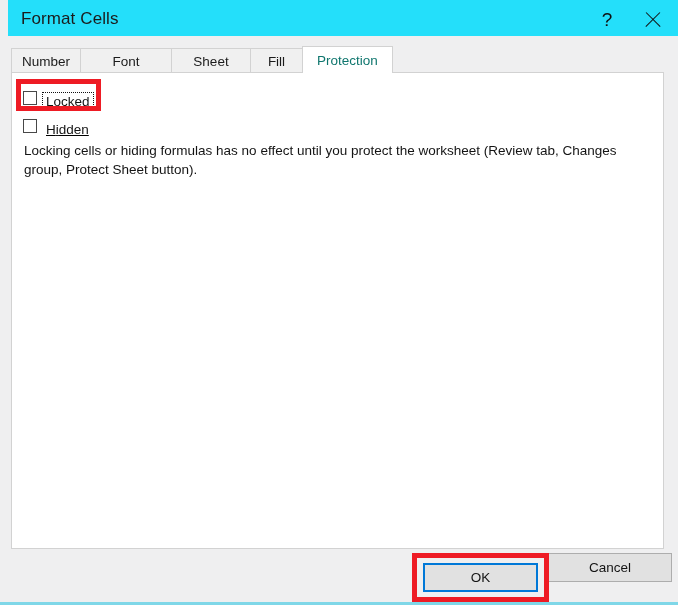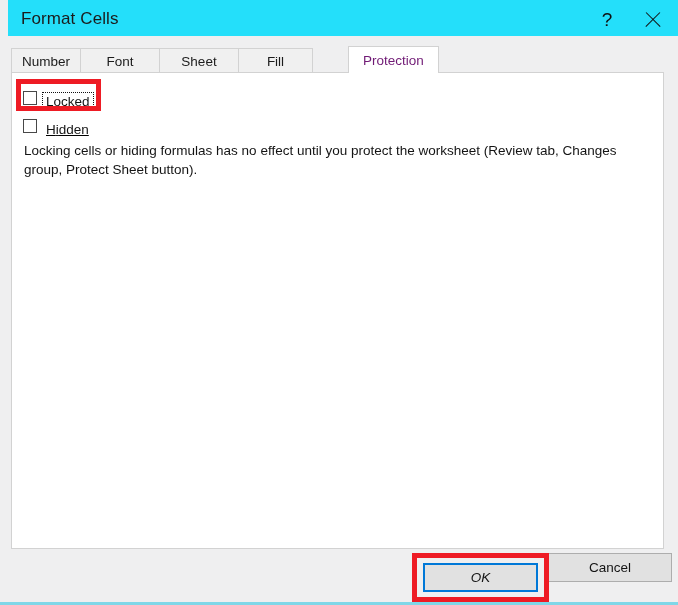--- a/index.html
+++ b/index.html
@@ -102,22 +102,21 @@
     text-align: center;
     cursor: default;
     user-select: none;
   }
   .tab.active {
     background: #ffffff;
     border-color: #d2d2d2;
     height: 27px;
     line-height: 27px;
     z-index: 5;
-    color: #701a75;
-    margin-left: 36px;
+    color: #0f766e;
   }
 
   
   .panel {
     position: absolute;
     left: 11px;
     top: 72px;
     width: 653px;
     height: 477px;
     background: #ffffff;
@@ -185,21 +184,20 @@
     justify-content: center;
     cursor: default;
     user-select: none;
   }
   .btn.ok {
     left: 423px;
     top: 563px;
     width: 115px;
     border: 2px solid #0078d7;
     background: #e1e1e1;
-    font-style: italic;
   }
   .btn.cancel {
     left: 548px;
     top: 553px;
     width: 124px;
     text-align: center;
   }
 
   
   .redbox {
@@ -232,23 +230,23 @@
     <div class="titlebar-btn help">
       <span>?</span>
     </div>
     <div class="titlebar-btn close">
       <span class="close-glyph"></span>
     </div>
   </div>
 
   <div class="tabstrip">
     <div class="tab" style="width:70px">Number</div>
-    <div class="tab" style="width:80px">Font</div>
+    <div class="tab" style="width:92px">Font</div>
     <div class="tab" style="width:80px">Sheet</div>
-    <div class="tab" style="width:75px">Fill</div>
+    <div class="tab" style="width:53px">Fill</div>
     <div class="tab active" style="width:91px">Protection</div>
   </div>
 
   <div class="panel">
 
     <div class="checkbox-row locked">
       <span class="cbox"></span>
       <span class="cb-label focused"><span class="accel">L</span><span>ocked</span></span>
     </div>
 

